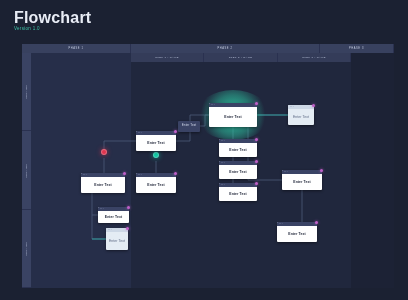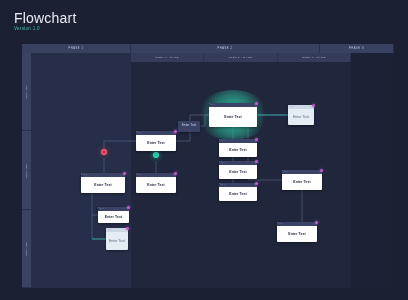--- a/index.html
+++ b/index.html
@@ -6,21 +6,21 @@
   body{
     width:408px;height:300px;overflow:hidden;
     background:#1b2132;
     font-family:"Liberation Sans", sans-serif;
     position:relative;
   }
   #root{position:absolute;inset:0;}
 
   
   .title-block{position:absolute;left:14px;top:12px;}
-  .app-title{font-size:14px;font-weight:normal;color:#e8ecf5;letter-spacing:.2px;line-height:12px;}
+  .app-title{font-size:16px;font-weight:bold;color:#e8ecf5;letter-spacing:.2px;line-height:12px;}
   .app-version{font-size:4.5px;color:#3fc4a8;letter-spacing:.3px;margin-top:2px;line-height:6px;}
 
   
   .canvas{
     position:absolute;left:22px;top:44px;width:372px;height:244px;
     background:#212840;
   }
   .canvas-inner{
     position:absolute;left:0;top:0;right:0;bottom:0;
     background:#1c2235;

